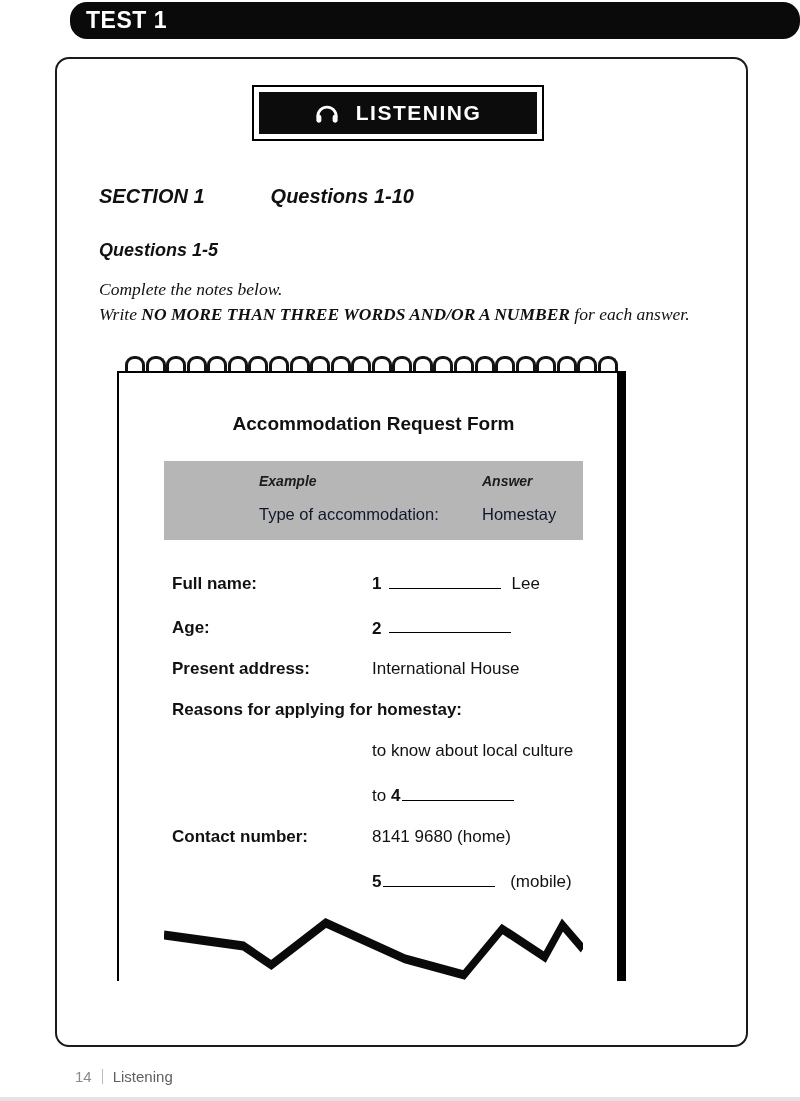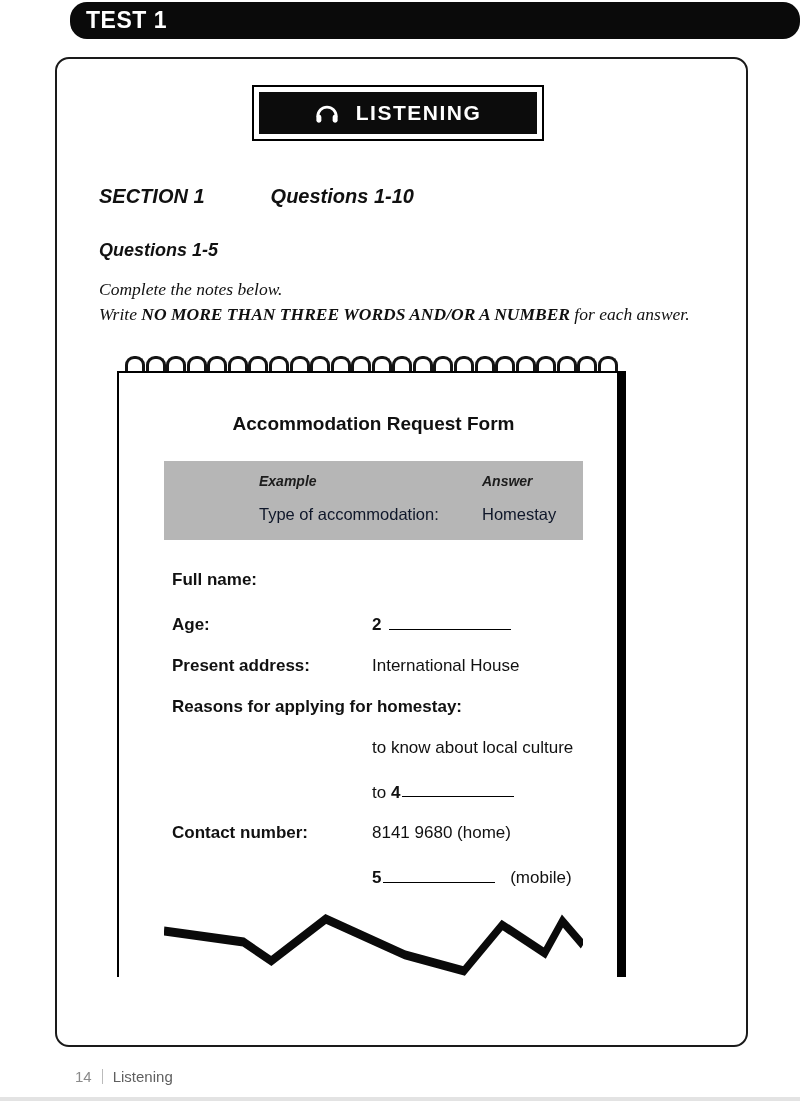--- a/index.html
+++ b/index.html
@@ -153,20 +153,21 @@
 
       <div class="example-box">
         <div class="hdr">Example</div>
         <div class="hdr">Answer</div>
         <div class="val">Type of accommodation:</div>
         <div class="val">Homestay</div>
       </div>
 
       <div class="frow">
         <div class="flabel">Full name:</div>
+        <div><span class="num">1</span><span class="blank"></span><span>Lee</span></div>
       </div>
 
       <div class="frow">
         <div class="flabel">Age:</div>
         <div><span class="num">2</span><span class="blank wide"></span></div>
       </div>
 
       <div class="frow">
         <div class="flabel">Present address:</div>
         <div><span>International House</span></div>

